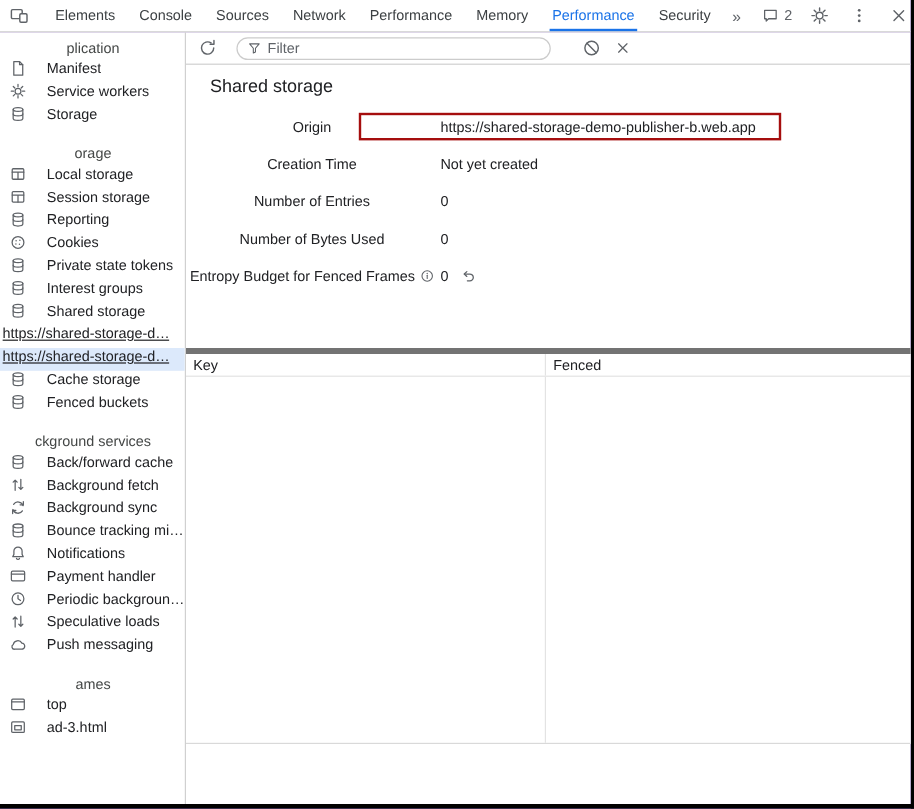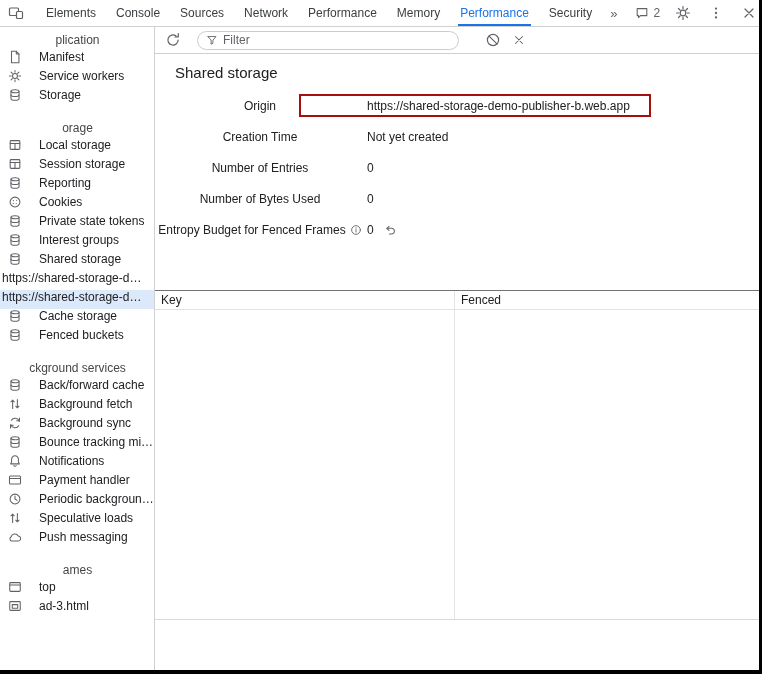--- a/index.html
+++ b/index.html
@@ -25,42 +25,42 @@
   .msg-count { display:flex; align-items:center; gap:4px; color:#5f6368; cursor:pointer; }
   .toolbar-btn { display:inline-flex; align-items:center; justify-content:center; width:20px; height:20px; color:#5f6368; cursor:pointer; }
 
   
   .body-row { flex:1; display:flex; min-height:0; }
   .sidebar { width:155px; flex:none; border-right:1px solid #d0d0d0; padding-top:4px; overflow:hidden; background:#fff; }
   .section-title { height:19px; line-height:19px; color:#444746; font-weight:500; white-space:nowrap; overflow:hidden; margin-top:12px; padding-left:1px;text-align:center; }
   .section-title:first-child { margin-top:0; }
   .side-item { height:19px; display:flex; align-items:flex-start; gap:17px; padding-left:8px; white-space:nowrap; overflow:hidden; cursor:pointer; }
   .side-item .side-label { overflow:hidden; text-overflow:ellipsis; }
-  .side-item.indent { padding-left:2px; }
+  .side-item.indent { padding-left:2px;text-decoration:underline; }
   .side-item.selected { background:var(--selection_bg,#dce9fb); }
 
   
   .main { flex:1; position:relative; background:#fff; min-width:0; }
   .main-toolbar { height:27px; display:flex; align-items:center; gap:6px; padding:0 8px; border-bottom:1px solid #d0d0d0; }
   .filter-pill { display:flex; align-items:center; gap:5px; width:262px; height:19px; border:1px solid #ccc; border-radius:12px;
                  padding:0 8px; background:#fff; margin-left:8px; }
   .filter-pill input { border:none; outline:none; flex:1; min-width:0; font:inherit; color:#202124; background:transparent; }
   .filter-pill input::placeholder { color:#5f6368; }
   .gap-lg { margin-left:18px; }
 
   .report { padding:10px 10px 0; }
   .report-title { font-size:15px; font-weight:400; color:#202124; margin-left:10px; line-height:18px; }
   .fields { margin-top:8px; }
   .field-row { display:flex; align-items:center; height:31px; position:relative; }
   .field-label { width:190px; flex:none; display:flex; justify-content:center; align-items:center; gap:4px; white-space:nowrap; color:#202124; }
   .field-value { margin-left:12px; display:flex; align-items:center; gap:8px; color:#202124; white-space:nowrap; }
   .annotation-box { position:absolute; left:134px; top:4px; width:352px; height:23px; border:2px solid var(--annotation,#a50e0e); pointer-events:none; }
 
   
-  .datagrid { position:absolute; left:0; right:0; top:263px; height:330px; border-top:1px solid #737373; border-bottom:1px solid #d9d9d9;
+  .datagrid { position:absolute; left:0; right:0; top:263px; height:330px; border-top:5px solid #737373; border-bottom:1px solid #d9d9d9;
               display:flex; flex-direction:column; background:#fff; }
   .grid-header { display:flex; height:19px; align-items:stretch; border-bottom:1px solid #e3e3e3; flex:none; }
   .grid-header .cell { padding:0 6px; display:flex; align-items:center; color:#202124; }
   .cell.key { width:300px; flex:none; border-right:1px solid #e3e3e3; }
   .cell.value { flex:1; }
   .grid-body { flex:1; position:relative; }
   .grid-body::before { content:''; position:absolute; left:299px; top:0; bottom:0; width:1px; background:#e3e3e3; }
 </style>
 </head>
 <body>

